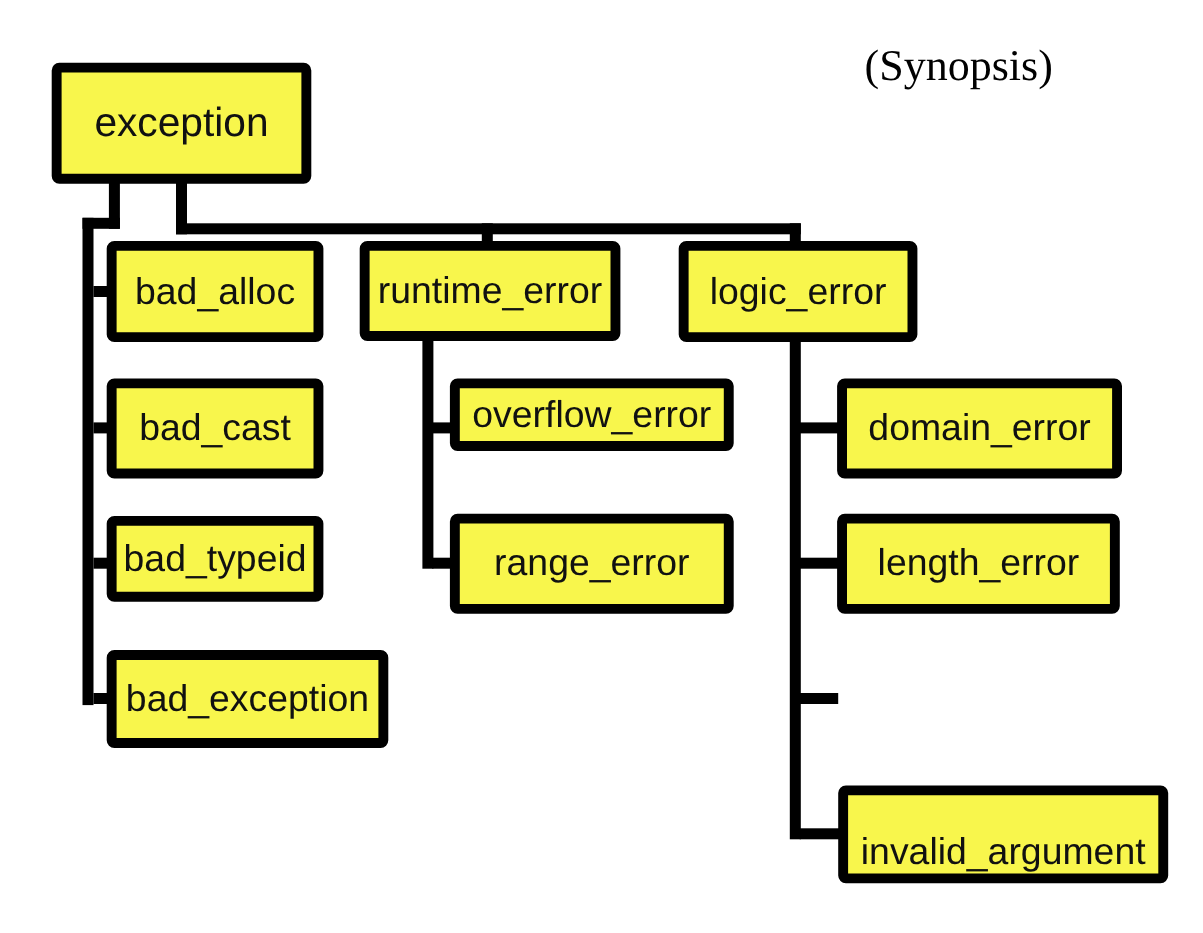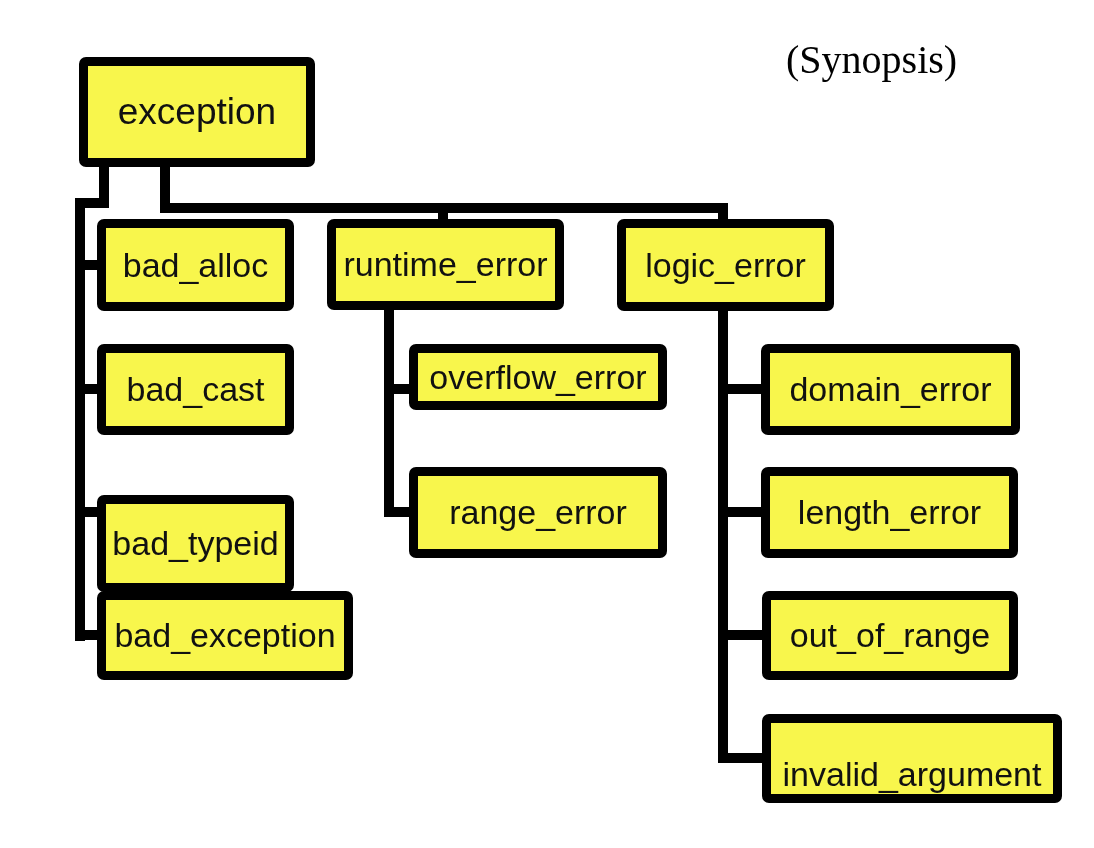--- a/index.html
+++ b/index.html
@@ -69,21 +69,21 @@
   <div class="line" style="left:384px; top:300px; width:10px;  height:217px;"></div>
   <div class="line" style="left:393px; top:384px; width:17px;  height:10px;"></div>
   <div class="line" style="left:393px; top:507px; width:17px;  height:10px;"></div>
 
   <div class="line" style="left:718px; top:300px; width:10px;  height:463px;"></div>
   <div class="line" style="left:727px; top:384px; width:35px;  height:10px;"></div>
   <div class="line" style="left:727px; top:507px; width:35px;  height:10px;"></div>
   <div class="line" style="left:727px; top:630px; width:35px;  height:10px;"></div>
   <div class="line" style="left:727px; top:753px; width:36px;  height:10px;"></div>
 
-  <div class="node root" style="left:47px;  top:57px;  width:236px; height:110px;margin-left:32px;">
+  <div class="node root" style="left:47px;  top:57px;  width:236px; height:110px;">
       <span>exception</span>
     </div>
 
   <div class="node" style="left:97px;  top:219px; width:197px; height:92px;">
       <span>bad_alloc</span>
     </div>
   <div class="node" style="left:327px; top:219px; width:237px; height:91px;">
       <span>runtime_error</span>
     </div>
   <div class="node" style="left:617px; top:219px; width:217px; height:92px;">
@@ -93,36 +93,33 @@
   <div class="node" style="left:97px;  top:344px; width:197px; height:91px;">
       <span>bad_cast</span>
     </div>
   <div class="node" style="left:409px; top:344px; width:258px; height:66px;">
       <span>overflow_error</span>
     </div>
   <div class="node" style="left:761px; top:344px; width:259px; height:91px;">
       <span>domain_error</span>
     </div>
 
-  <div class="node" style="left:97px;  top:495px; width:197px; height:97px;">
+  <div class="node" style="left:97px;  top:469px; width:197px; height:78px;">
       <span>bad_typeid</span>
     </div>
   <div class="node" style="left:409px; top:467px; width:258px; height:91px;justify-content:center;">
       <span>range_error</span>
     </div>
   <div class="node" style="left:761px; top:467px; width:257px; height:91px;">
       <span>length_error</span>
     </div>
 
   <div class="node" style="left:97px;  top:591px; width:256px; height:89px;">
       <span>bad_exception</span>
     </div>
-  <div class="node" style="left:762px; top:591px; width:256px; height:89px;">
-      <span>out_of_range</span>
-    </div>
 
   <div class="node" style="left:762px; top:714px; width:300px; height:89px;align-items:flex-end;">
       <span>invalid_argument</span>
     </div>
 
   <div class="synopsis">(Synopsis)</div>
 
 </div>
 
 </body></html>

